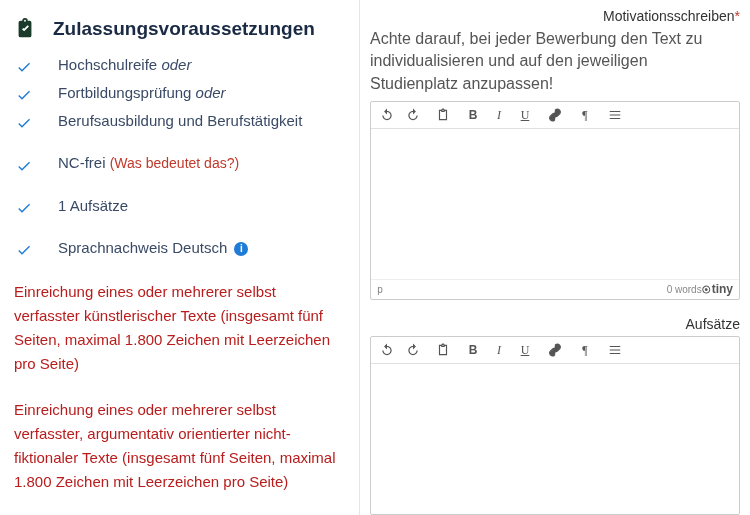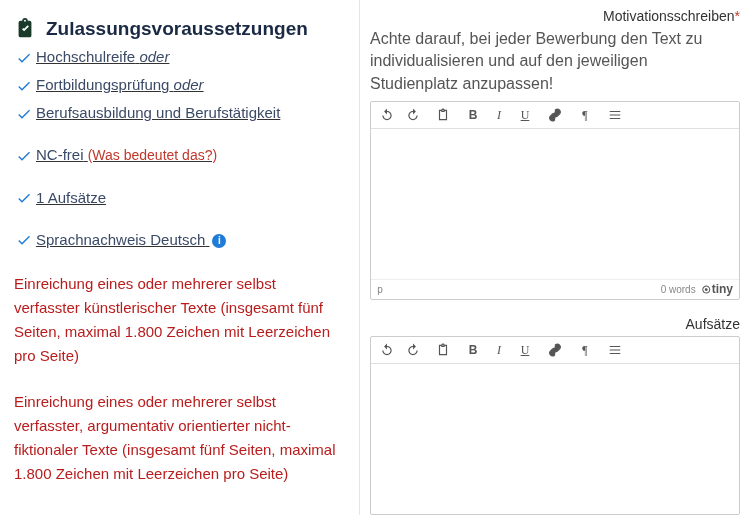--- a/index.html
+++ b/index.html
@@ -1,24 +1,24 @@
 <!DOCTYPE html>
 <html><head>
 <meta charset="utf-8">
 <style>
   * { box-sizing: border-box; margin: 0; padding: 0; }
   body { font-family: -apple-system, BlinkMacSystemFont, "Segoe UI", Arial, sans-serif; font-size: 14px; color: #333; background: #fff; width: 750px; height: 515px; overflow: hidden; display: flex; }
   .left-panel { width: 360px; padding: 18px 14px 14px 14px; border-right: 1px solid #e5e5e5; overflow-y: auto; }
   .right-panel { flex: 1; padding: 8px 10px 8px 10px; overflow-y: auto; }
 
-  .section-title { display: flex; align-items: flex-start; gap: 10px; margin-bottom: 6px; }
+  .section-title { display: flex; align-items: flex-start; gap: 17px; margin-bottom: 14px; }
   .section-title .icon { width: 22px; height: 22px; display:flex;align-items:center;justify-content:center; }
   .section-title h2 { font-size: 19px; font-weight: 600; color: #1a2a44; }
 
-  .check-item { display: flex; align-items: center; gap: 4px; margin-bottom: 7px; padding-left: 2px; text-decoration: underline; }
+  .check-item { display: flex; align-items: flex-end; gap: 26px; margin-bottom: 7px; padding-left: 2px; }
   .check-item .check { flex: none; width: 16px; height: 16px; margin-top: 2px; color: #1e7bd6; }
   .check-item .label { font-size: 15px; color: #3a4a66; line-height: 1.4; }
   .check-item .oder { font-style: italic; }
   .group-gap { height: 14px; }
 
   a.hint { color: #c0392b; text-decoration: none; font-size: 14px; }
   .info-icon { display:inline-block; width:14px; height:14px; background:#1e7bd6; color:#fff; border-radius:50%; font-size:10px; line-height:14px; text-align:center; font-weight:700; vertical-align:middle; margin-left:3px; }
 
   .para { font-size: 15px; color: #b91c1c; line-height: 1.6; margin-top: 22px; }
 
@@ -32,21 +32,21 @@
   .toolbar { display: flex; align-items: center; gap: 14px; padding: 5px 8px; border-bottom: 1px solid #e0e0e0; }
   .tgroup { display:flex; gap:10px; align-items:center; }
   .tbtn { width: 16px; height: 16px; display:flex; align-items:center; justify-content:center; color:#555; font-size:12px; cursor:pointer; font-family: Georgia, serif; }
   .tbtn.bold { font-weight:700; font-family: Arial; }
   .tbtn.italic { font-style: italic; font-family: Georgia; }
   .tbtn.underline { text-decoration: underline; }
   .tbtn svg { width:14px; height:14px; }
   .editor-body { min-height: 150px; padding: 6px; outline:none; }
   .editor-footer { display:flex; justify-content:space-between; align-items:center; padding:2px 6px 3px 6px; border-top:1px solid #eee; font-size:10px; color:#888; }
   .editor-footer .p-tag { font-family: monospace; }
-  .editor-footer .right { display:flex; gap:6px; align-items:center; }
+  .editor-footer .right { display:flex; align-items:center; }
   .tiny-logo { font-size:12px; color:#555; font-weight:600; }
   .tiny-logo::before { content:"⦿"; margin-right:1px; font-size:9px; }
 
   svg { display:block; }
 </style>
 </head>
 <body>
 
 <div class="left-panel">
   <div class="section-title">

